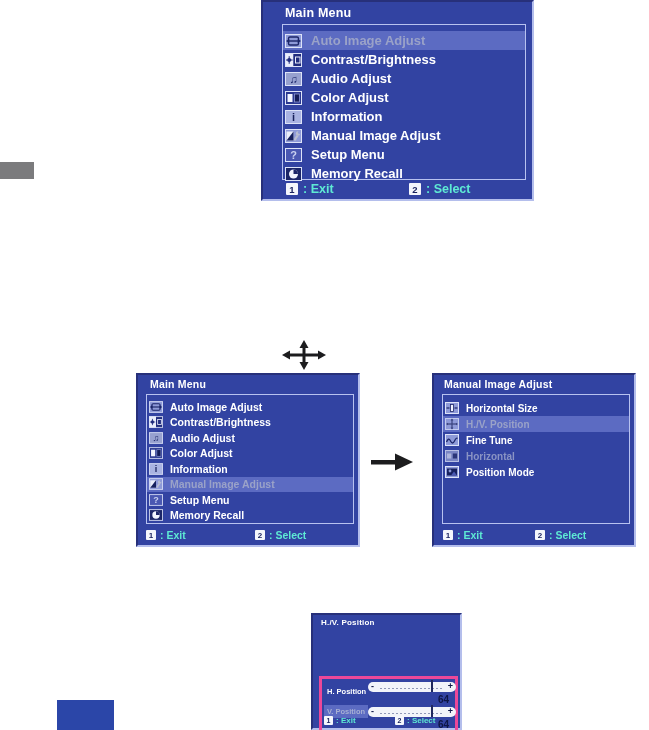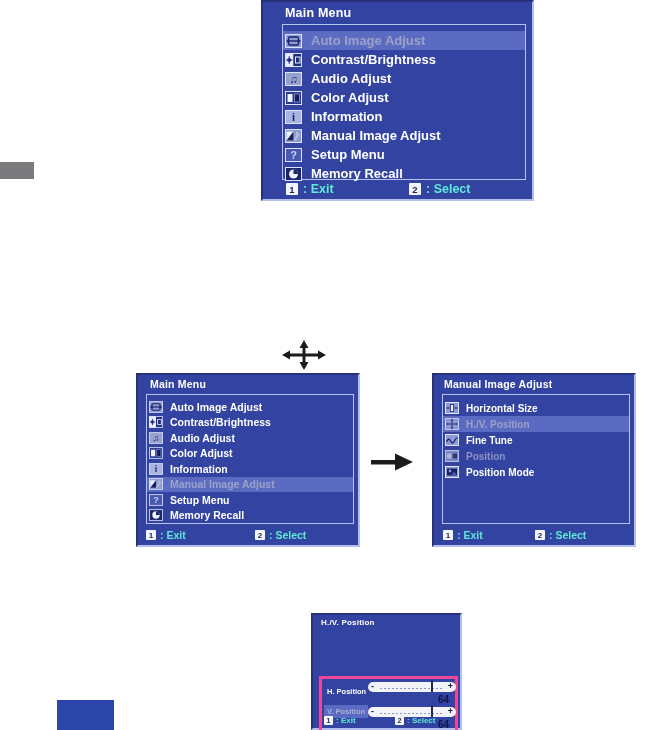--- a/index.html
+++ b/index.html
@@ -347,21 +347,21 @@
         <span class="lb">Fine Tune</span>
       </div>
       <div class="row dis">
         <span class="ic">
             <svg width="14" height="12" viewBox="0 0 14 12">
               <rect x="0.5" y="0.5" width="13" height="11" fill="#7a86c4" stroke="#b8c0e4"></rect>
               <rect x="2" y="3.5" width="4.2" height="5" fill="#aeb6dc"></rect>
               <rect x="7.8" y="3.5" width="4.2" height="5" fill="#2a3578"></rect>
             </svg>
           </span>
-        <span class="lb">Position</span>
+        <span class="lb">Horizontal</span>
       </div>
       <div class="row">
         <span class="ic">
             <svg width="14" height="12" viewBox="0 0 14 12">
               <rect x="0.5" y="0.5" width="13" height="11" fill="#8e9ad8" stroke="#dde3f8"></rect>
               <rect x="2" y="2.5" width="10" height="7" fill="#17215e"></rect>
               <circle cx="5" cy="5" r="1.4" fill="#8e9ad8"></circle>
               <polygon points="6,9.5 9,5.5 12,9.5" fill="#4a58b2"></polygon>
             </svg>
           </span>

